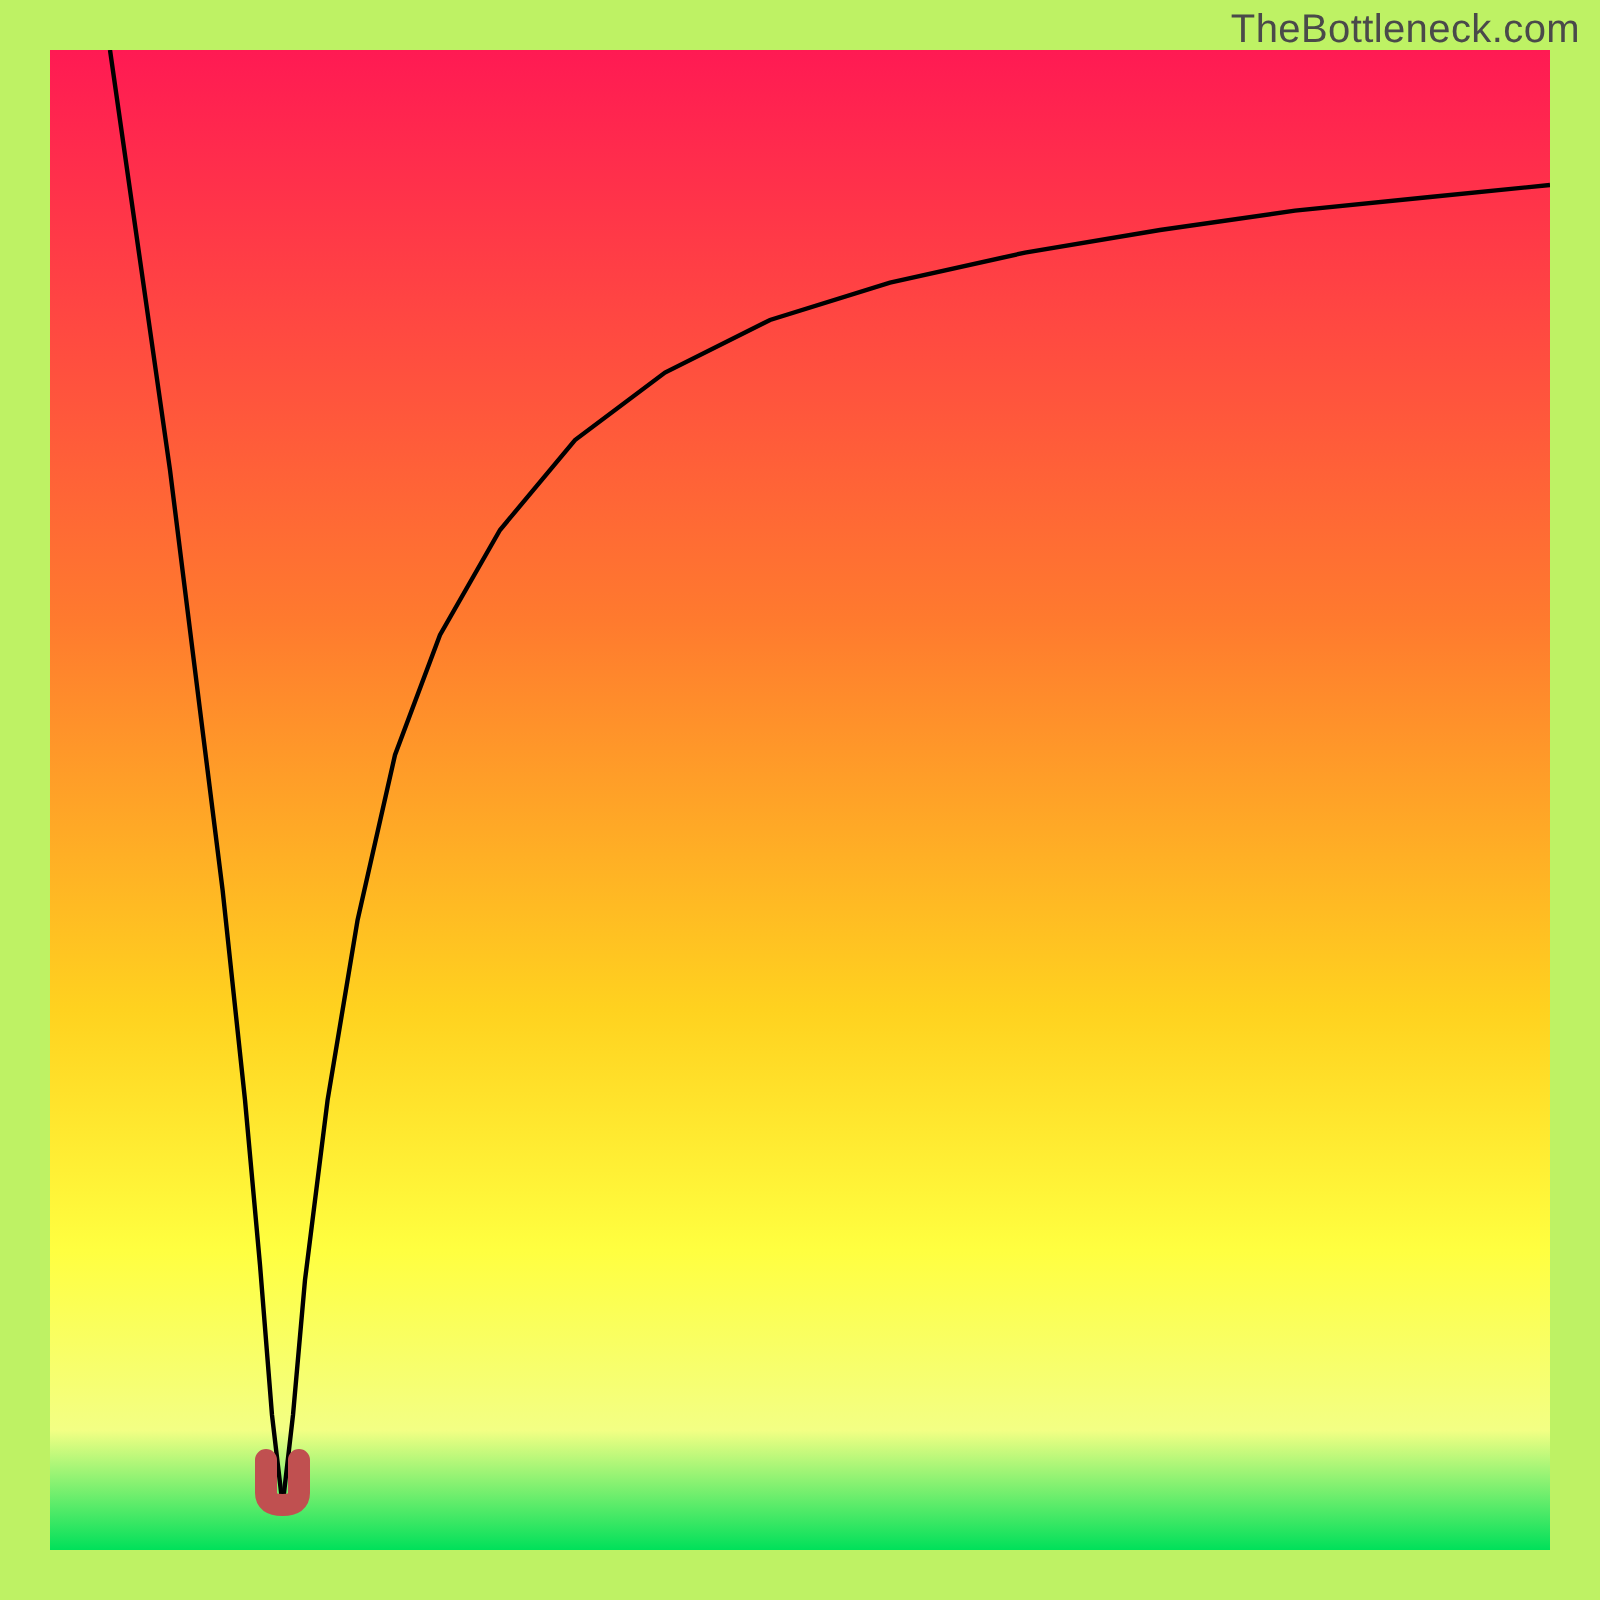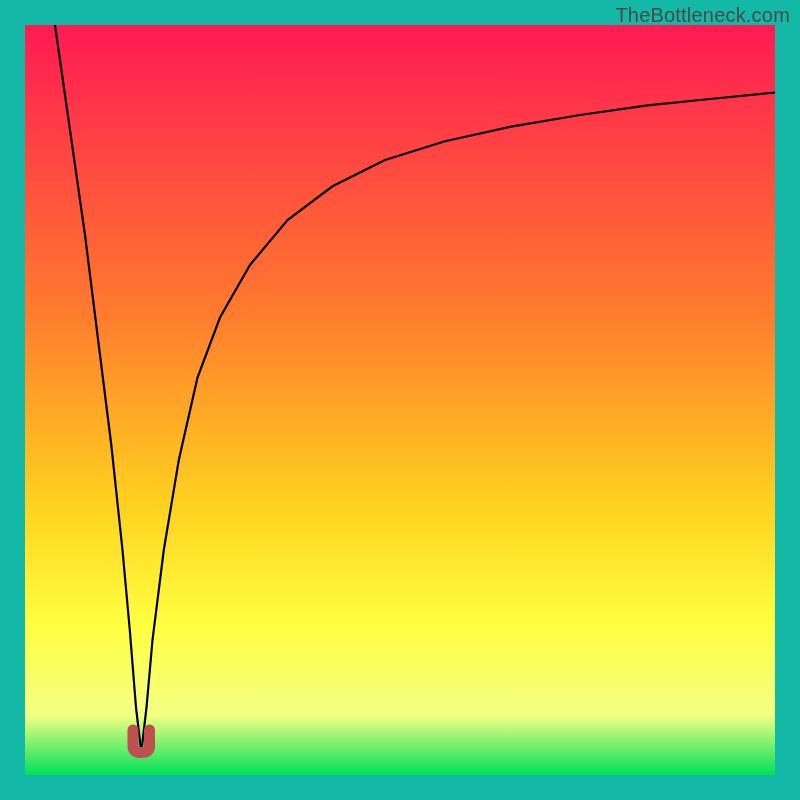--- a/index.html
+++ b/index.html
@@ -7,21 +7,21 @@
     padding: 0;
     width: 800px;
     height: 800px;
     overflow: hidden;
     background: #000;
     font-family: Arial, Helvetica, sans-serif;
   }
   .frame {
     position: absolute;
     inset: 0;
-    background: #14b8a6;
+    background: #bef264;
     text-align: center;
   }
   .plot-area {
     position: absolute;
     left: 25px;
     top: 25px;
     width: 750px;
     height: 750px;
     overflow: hidden;
   }

